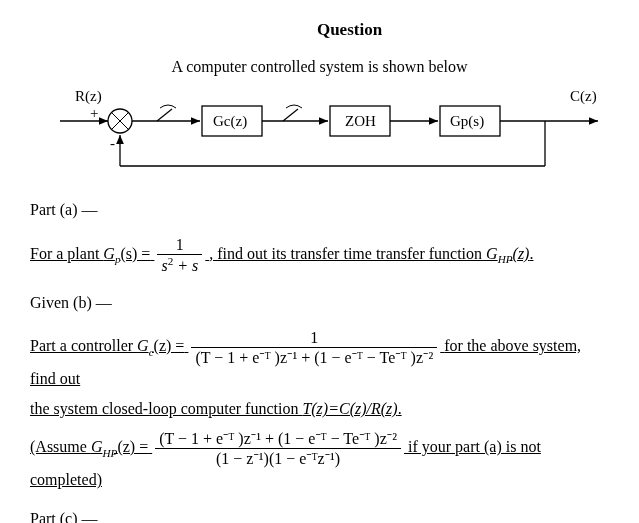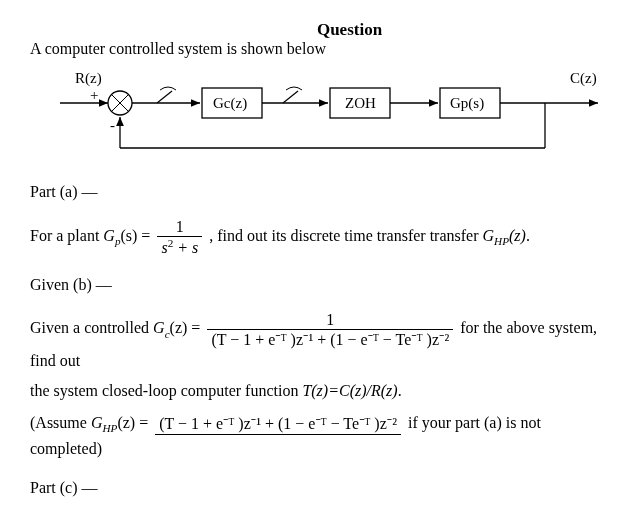--- a/index.html
+++ b/index.html
@@ -9,43 +9,46 @@
       background: #fff;
       margin: 0;
       padding: 20px 30px;
       width: 639px;
       box-sizing: border-box;
     }
     .title {
       font-weight: bold;
       text-align: center;
       font-size: 17px;
+      margin-bottom: 18px;
       margin-left: 60px;
     }
     .intro {
       margin-bottom: 10px;
+      text-align: center;
     }
     .diagram {
       width: 560px;
       height: 95px;
       position: relative;
       margin: 0 0 20px 20px;
       text-align: right;
     }
     .diagram text {
       font-family: 'Times New Roman', serif;
       font-size: 15px;
     }
     .part-head {
       font-weight: normal;
       margin: 18px 0 16px 0;
     }
     .para {
       margin: 10px 0;
       line-height: 1.5;
+      text-decoration: underline;
     }
     .frac {
       display: inline-block;
       vertical-align: middle;
       text-align: center;
       margin: 0 3px;
     }
     .num {
       display: block;
       border-bottom: 1px solid #000;
@@ -119,43 +122,44 @@
 
 <div class="para">
   <span>For a plant </span>
   <span class="sitalic">G</span><sub class="sitalic">p</sub><span>(s) =</span>
   <span class="frac">
     <span class="num">1</span>
     <span class="den">
       <span class="sitalic">s</span><sup>2</sup><span class="sitalic"> + s</span>
     </span>
   </span>
-  <span>, find out its discrete time transfer transfer </span>
+  <span>, find out its transfer time transfer function </span>
   <span class="sitalic">G</span><sub class="sitalic">HP</sub><span class="sitalic">(z)</span><span>.</span>
 </div>
 
 <div class="part-head">Given (b) —</div>
 
 <div class="para">
-  <span>Given a controlled </span>
+  <span>Part a controller </span>
   <span class="sitalic">G</span><sub class="sitalic">c</sub><span>(z) =</span>
   <span class="frac">
     <span class="num">1</span>
     <span class="den">(T − 1 + e⁻ᵀ )z⁻¹ + (1 − e⁻ᵀ − Te⁻ᵀ )z⁻²</span>
   </span>
   <span> for the above system, find out</span>
 </div>
 
 <div class="para" style="margin-top:-4px;">
   <span>the system closed-loop computer function </span>
   <span class="sitalic">T(z)=C(z)/R(z)</span><span>.</span>
 </div>
 
 <div class="para" style="margin-top:-2px;">
   <span>(Assume </span>
   <span class="sitalic">G</span><sub class="sitalic">HP</sub><span>(z) =</span>
   <span class="frac">
     <span class="num">(T − 1 + e⁻ᵀ )z⁻¹ + (1 − e⁻ᵀ − Te⁻ᵀ )z⁻²</span>
+    <span class="den">(1 − z⁻¹)(1 − e⁻ᵀz⁻¹)</span>
   </span>
   <span> if your part (a) is not completed)</span>
 </div>
 
 <div class="part-head">Part (c) —</div>
 
 </body></html>

